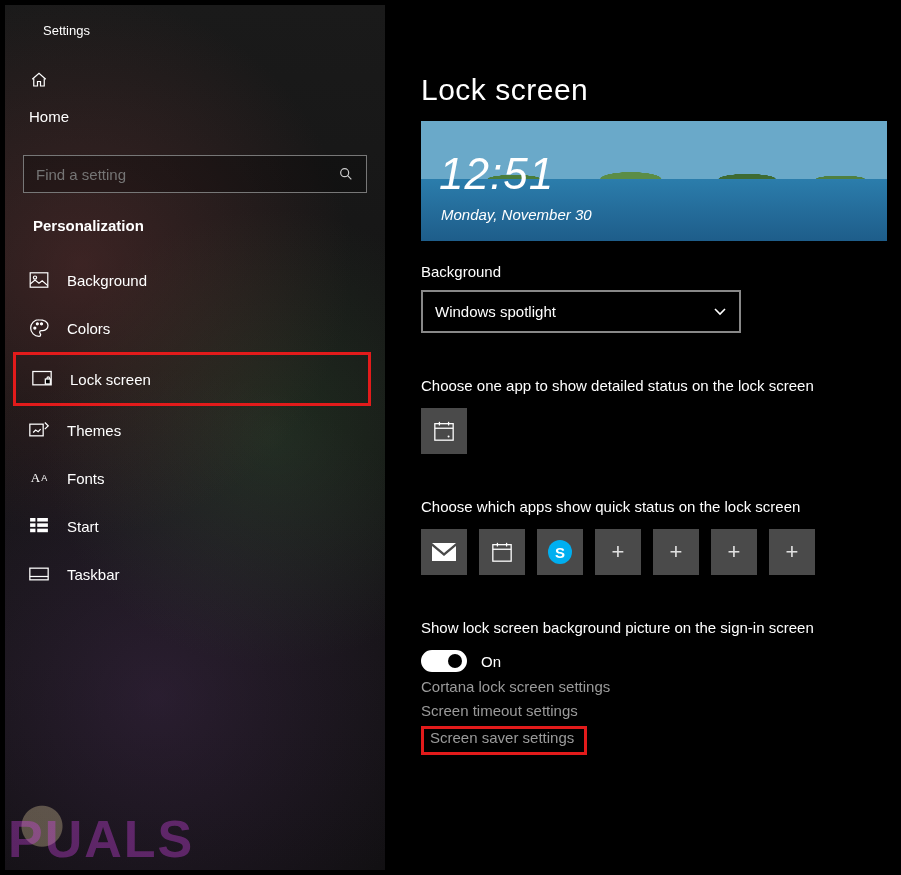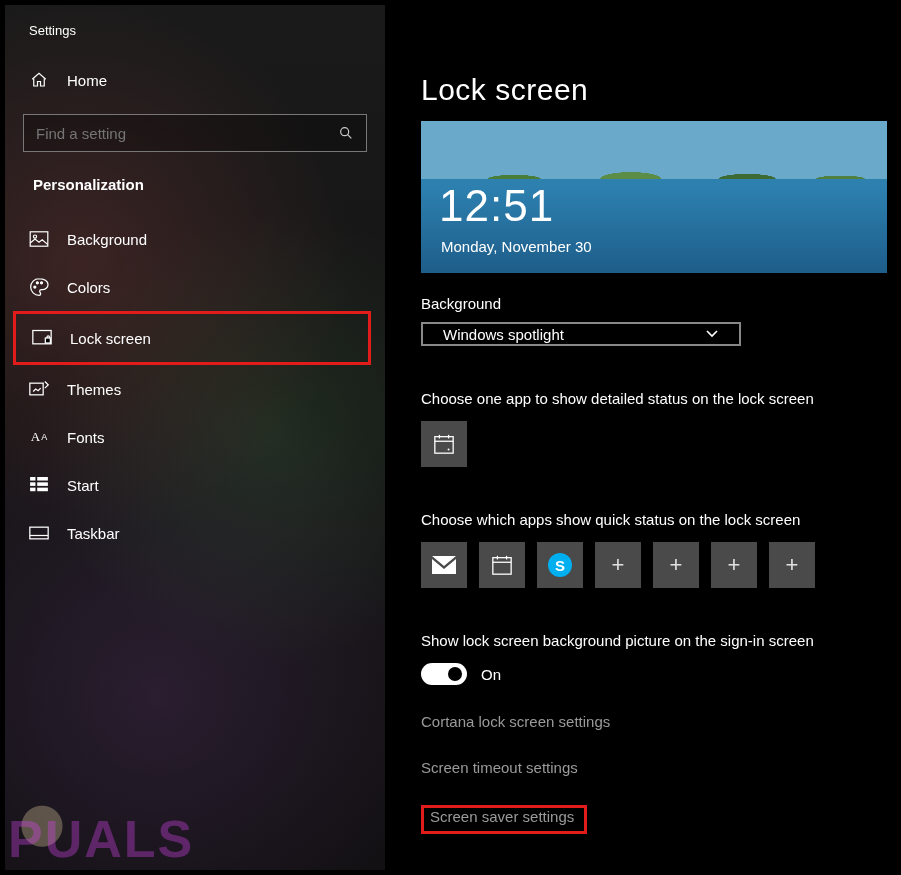--- a/index.html
+++ b/index.html
@@ -10,82 +10,83 @@
 .sidebar {
   position: absolute; left: 0; top: 0; width: 380px; height: 100%;
   background:
     radial-gradient(circle at 20% 30%, rgba(130,60,60,.35), transparent 40%),
     radial-gradient(circle at 70% 50%, rgba(60,100,60,.30), transparent 45%),
     radial-gradient(circle at 40% 80%, rgba(100,60,120,.30), transparent 45%),
     linear-gradient(#1a1a1a,#0e0e0e);
 }
 .sidebar-inner { padding: 18px 0 0 0; color: #fff; }
 
-.app-title { font-size: 13px; font-weight: 400; padding: 0 0 24px 24px; }
-
-.home-row { display:flex; align-items:center; gap:18px; padding: 8px 24px 18px 24px; font-size:15px; cursor:pointer; }
-
-.search-wrap { margin: 6px 18px 24px 18px; }
+.app-title { font-size: 13px; font-weight: 400; padding: 0 0 24px 38px; }
+
+.home-row { display:flex; gap:18px; padding: 8px 24px 18px 24px; font-size:15px; cursor:pointer;flex-direction:column; }
+
+.search-wrap { margin: 12px 18px 24px 18px; }
 .search {
   display:flex; align-items:center; justify-content:space-between;
   border:1px solid #777; background: rgba(0,0,0,.25);
   height:38px; padding:0 12px; color:#ccc; font-size:15px;
 }
 .search input { background:transparent; border:0; outline:0; color:#ccc; font-size:15px; width:100%; }
 
 .category { font-weight:600; font-size:15px; padding: 0 24px 22px 28px; }
 
 .nav-item { display:flex; align-items:center; gap:18px; padding: 14px 24px; font-size:15px; cursor:pointer; }
 .nav-icon { width:20px; height:20px; display:flex; align-items:center; justify-content:center; color:#fff; flex-shrink:0; }
 
 .highlight-red { border:3px solid #e21b1b; }
 
 .content { position:absolute; left:386px; top:0; right:0; bottom:0; background:#000; color:#fff; padding: 68px 30px 0 30px; }
 
 h1 { font-size:30px; font-weight:400; margin-bottom:14px; letter-spacing:.5px;}
 
 .preview {
-  width:466px; height:152px; position:relative; color:#fff; overflow:hidden;
+  width:466px; height:120px; position:relative; color:#fff; overflow:hidden;
   background:
     linear-gradient(180deg, rgba(90,150,80,.6) 0%, rgba(60,120,90,.4) 35%, rgba(30,90,140,.0) 36%),
     linear-gradient(180deg, #3a8fb5 0%, #2c7fae 45%, #1e5d8a 100%);
+  font-style: italic;
 }
 .preview::before{
   content:""; position:absolute; left:0; right:0; top:0; height:58px;
   background:
     radial-gradient(ellipse at 20% 100%, #4a7d3a 0 26px, transparent 27px),
     radial-gradient(ellipse at 45% 100%, #5b8d46 0 30px, transparent 31px),
     radial-gradient(ellipse at 70% 100%, #3e6b33 0 28px, transparent 29px),
     radial-gradient(ellipse at 90% 100%, #4f8040 0 24px, transparent 25px),
     linear-gradient(#6aa9c9,#6aa9c9);
 }
 .preview-time { position:absolute; left:18px; bottom:42px; font-size:44px; font-weight:300; letter-spacing:1px; }
 .preview-date { position:absolute; left:20px; bottom:18px; font-size:15px; }
 
 .label { font-size:15px; margin-top:22px; margin-bottom:10px; color:#fff; }
 .dropdown {
-  width:320px; height:24px; border:2px solid #888; display:flex; align-items:center;
-  justify-content:space-between; padding:0 20px; font-size:15px; cursor:pointer;
+  width:320px; height:43px; border:2px solid #888; display:flex; align-items:center;
+  justify-content:space-between; padding:0 12px; font-size:15px; cursor:pointer;
 }
 .chev { width:14px; }
 
 .section { font-size:15px; margin-top:44px; margin-bottom:14px; }
 
 .tile { width:46px; height:46px; background:#4a4a4a; display:inline-flex; align-items:center; justify-content:center; cursor:pointer; }
 .tile + .tile { margin-left:6px; }
 .tiles { display:flex; gap:6px; }
 
 .toggle-row { display:flex; align-items:center; gap:14px; }
 .toggle { width:46px; height:22px; border-radius:11px; background:#222; border:2px solid #888; position:relative; cursor:pointer; }
 .toggle.on { background:#fff; border-color:#fff; }
 .toggle .knob { position:absolute; width:14px; height:14px; border-radius:50%; top:2px; }
 .toggle.on .knob { right:3px; background:#000; }
 .toggle-label { font-size:15px; }
 
-.link { color:#9a9a9a; font-size:15px; margin-top:28px; cursor:pointer; display:inline-block; }
+.link { color:#9a9a9a; font-size:15px; margin-top:6px; cursor:pointer; display:inline-block; }
 .link.hl { padding:0 10px 6px 6px; }
 
 
 .wm { position:absolute; left:8px; bottom:6px; color:#d946ef; font-size:52px; font-weight:700; letter-spacing:2px; font-family: Arial, sans-serif; opacity:.35;}
 .wm-face{
   position:absolute; left:14px; bottom:18px; width:56px; height:56px; border-radius:50%;
   background: radial-gradient(circle at 50% 45%, #d9c79a 0 20px, transparent 21px);
   opacity:.35;
 }
 

